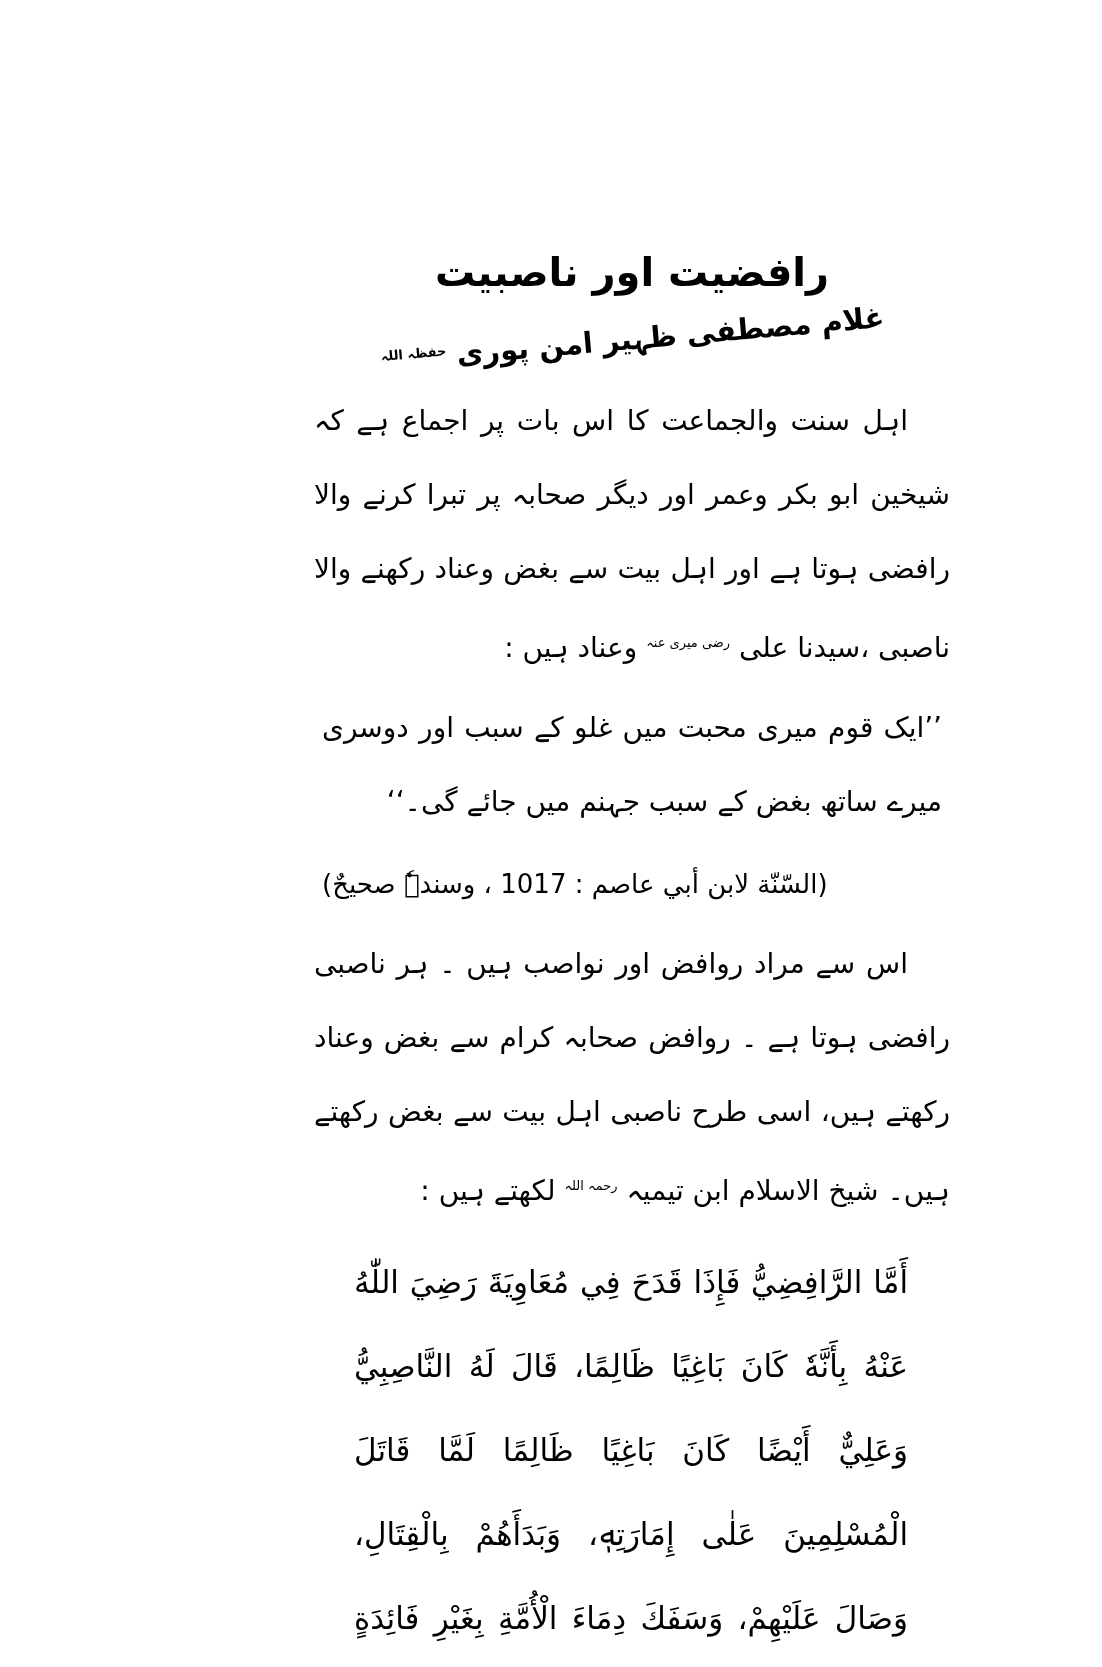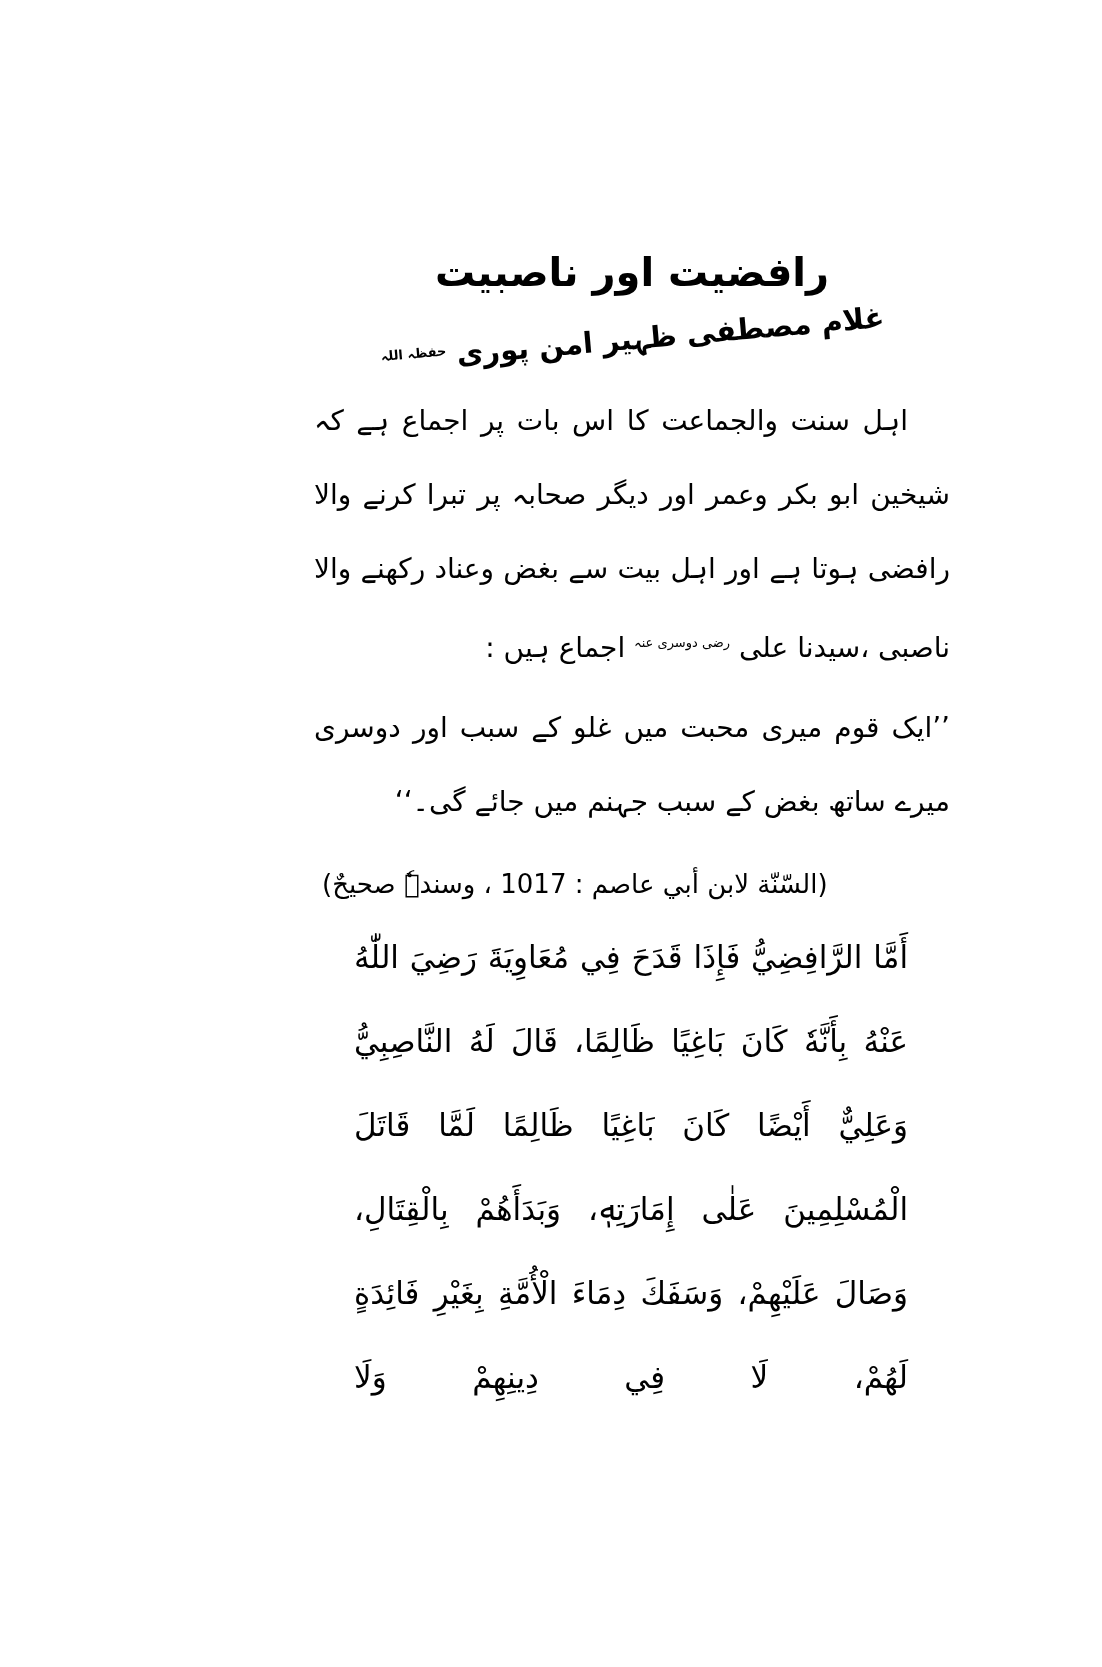--- a/index.html
+++ b/index.html
@@ -57,21 +57,21 @@
     margin: 16px 42px 0 88px;
     
     text-align-last: left;
   }
   .arabic-2 {
     margin: 12px 42px 0 40px;
     
     text-align-last: justify;
   }
   .translation {
-    margin: 6px 0 0;
+    margin: 6px 8px 0;
     font-size: 28px;
     line-height: 74px;
     text-align: justify;
   }
   .reference {
     margin: 26px 8px 0;
     font-size: 26px;
     line-height: 38px;
     text-align: left;
     direction: rtl;
@@ -84,25 +84,30 @@
 
   <h1 class="title">رافضیت اور ناصبیت</h1>
 
   <div class="author-line">
     <span>غلام مصطفی ظہیر امن پوری</span>
     <span class="honorific">حفظہ اللہ</span>
   </div>
 
   <p class="body-para">
     <span>اہل سنت والجماعت کا اس بات پر اجماع ہے کہ شیخین ابو بکر وعمر اور دیگر صحابہ پر تبرا کرنے والا رافضی ہوتا ہے اور اہل بیت سے بغض وعناد رکھنے والا ناصبی ،سیدنا علی</span>
-    <span class="honorific">رضی دوسری عنہ</span>
-    <span>اجماع ہیں :</span>
+    <span class="honorific">رضی میری عنہ</span>
+    <span>وعناد ہیں :</span>
   </p>
 
 
   <p class="translation">’’ایک قوم میری محبت میں غلو کے سبب اور دوسری میرے ساتھ بغض کے سبب جہنم میں جائے گی۔‘‘</p>
 
   <p class="reference">(السّنّة لابن أبي عاصم : 1017 ، وسندہٗ صحیحٌ)</p>
 
+  <p class="body-para">
+    <span>اس سے مراد روافض اور نواصب ہیں ۔ ہر ناصبی رافضی ہوتا ہے ۔ روافض صحابہ کرام سے بغض وعناد رکھتے ہیں، اسی طرح ناصبی اہل بیت سے بغض رکھتے ہیں۔ شیخ الاسلام ابن تیمیہ</span>
+    <span class="honorific">رحمہ اللہ</span>
+    <span>لکھتے ہیں :</span>
+  </p>
 
   <p class="arabic arabic-2">أَمَّا الرَّافِضِيُّ فَإِذَا قَدَحَ فِي مُعَاوِيَةَ رَضِيَ اللّٰهُ عَنْهُ بِأَنَّهٗ كَانَ بَاغِيًا ظَالِمًا، قَالَ لَهُ النَّاصِبِيُّ وَعَلِيٌّ أَيْضًا كَانَ بَاغِيًا ظَالِمًا لَمَّا قَاتَلَ الْمُسْلِمِينَ عَلٰى إِمَارَتِهٖ، وَبَدَأَهُمْ بِالْقِتَالِ، وَصَالَ عَلَيْهِمْ، وَسَفَكَ دِمَاءَ الْأُمَّةِ بِغَيْرِ فَائِدَةٍ لَهُمْ، لَا فِي دِينِهِمْ وَلَا</p>
 
 </div>
 
 </body></html>

